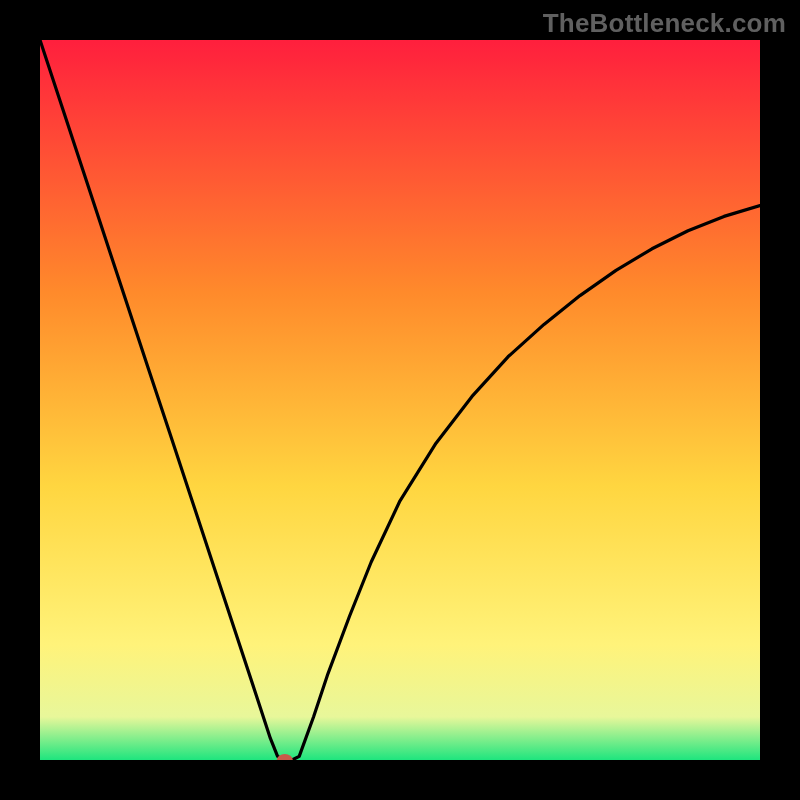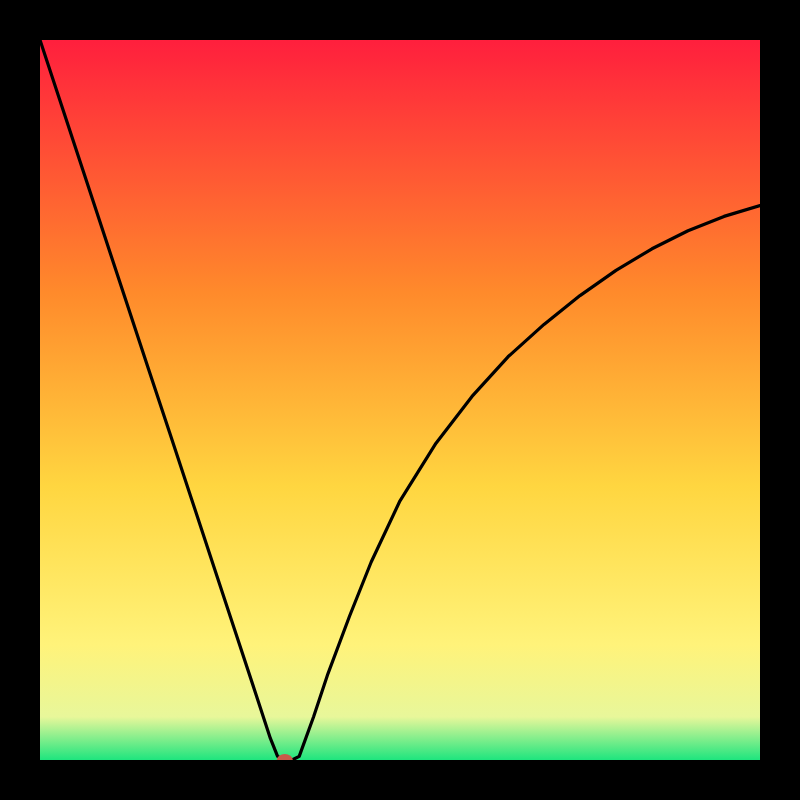--- a/index.html
+++ b/index.html
@@ -25,20 +25,21 @@
     font-size: 26px;
     font-weight: 600;
     color: #606060;
     letter-spacing: 0.2px;
   }
 </style>
 </head>
 <body>
 
 <div class="wrap">
+  <div class="watermark">TheBottleneck.com</div>
 
   <svg class="plot" viewBox="0 0 720 720" preserveAspectRatio="none">
     <defs>
       <linearGradient id="bg-grad" x1="0" y1="0" x2="0" y2="1">
         <stop offset="0%" stop-color="#ff1f3d"></stop>
         <stop offset="35%" stop-color="#ff8a2b"></stop>
         <stop offset="62%" stop-color="#ffd640"></stop>
         <stop offset="84%" stop-color="#fff37a"></stop>
         <stop offset="94%" stop-color="#e8f79a"></stop>
         <stop offset="100%" stop-color="#1ee57e"></stop>

